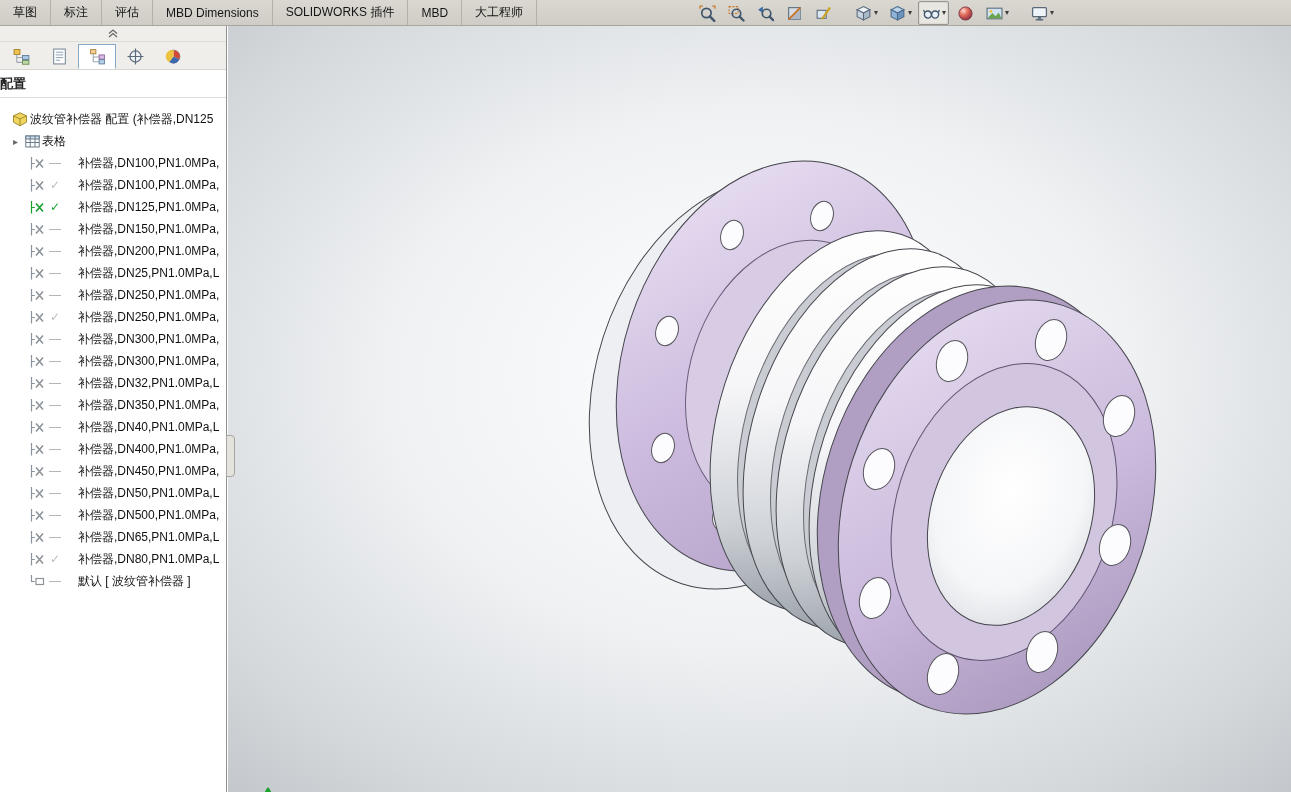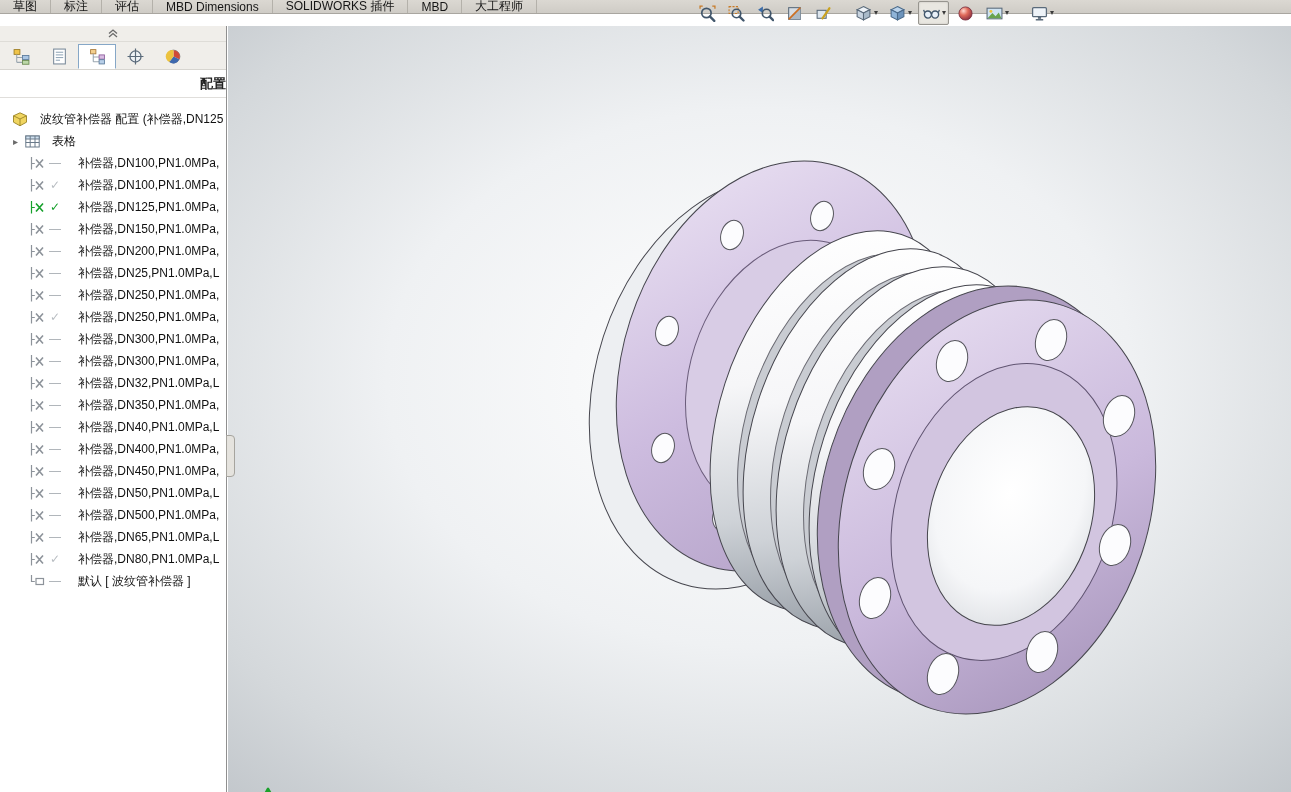--- a/index.html
+++ b/index.html
@@ -5,21 +5,21 @@
   * { box-sizing: border-box; }
   html, body { margin: 0; padding: 0; }
   body {
     width: 1291px; height: 792px; position: relative; overflow: hidden;
     font-family: "Liberation Sans", "DejaVu Sans", sans-serif;
     background: #ffffff;
   }
 
   
   .topbar {
-    position: absolute; top: 0; left: 0; width: 1291px; height: 14px;
+    position: absolute; top: 0; left: 0; width: 1291px; height: 26px;
     background: linear-gradient(#dbd8d2, #cfccc6);
     border-bottom: 1px solid #a9a6a0;
   }
   .rtabs { display: flex; height: 100%; }
   .rtab {
     padding: 0 13px; font-size: 12px; color: #151515;
     display: flex; align-items: center; border-right: 1px solid #b4b1aa;
     white-space: nowrap; cursor: default;
   }
   .vtoolbar {
@@ -44,30 +44,30 @@
   .mgr-tabs {
     height: 28px; background: #f0eeea; display: flex; align-items: stretch;
     padding: 2px 0 0 2px; border-bottom: 1px solid #d7d5d0;
   }
   .mgr-tab {
     width: 38px; display: flex; align-items: center; justify-content: center;
     border: 1px solid transparent; cursor: default;
   }
   .mgr-tab.selected { background: #ffffff; border-color: #86a7c7; border-bottom-color: #ffffff; }
   .panel-header {
-    height: 28px; display: flex; align-items: center; justify-content: flex-end;
+    height: 28px; display: flex; align-items: center; justify-content: flex-start;
     font-size: 13px; font-weight: bold; color: #222222;
     border-bottom: 1px solid #e0dedb;
   }
   .tree { padding-top: 10px; font-size: 12px; color: #111111; }
   .trow { height: 22px; display: flex; align-items: center; white-space: nowrap; overflow: hidden; }
   .root-row { padding-left: 12px; }
   .tables-row { padding-left: 13px; }
   .arrow { color: #6a6a6a; font-size: 10px; width: 12px; flex: none; }
-  .lbl { margin-left: 12px; }
+  .lbl { margin-left: 2px; }
   .crow { padding-left: 30px; }
   .cicon { width: 17px; flex: none; display: flex; align-items: center; }
   .cmark { width: 16px; flex: none; text-align: center; font-size: 12px; }
   .cmark.none { color: #a8adb3; }
   .cmark.used { color: #b8bdc2; }
   .cmark.active { color: #14a02a; font-weight: bold; }
   .clabel { margin-left: 15px; }
 
   
   .viewport { position: absolute; top: 26px; left: 228px; width: 1063px; height: 766px; overflow: hidden; }

